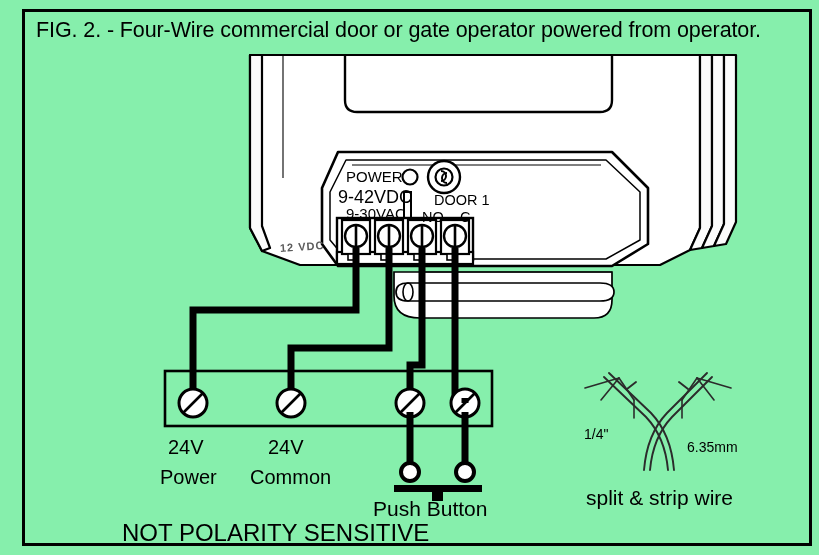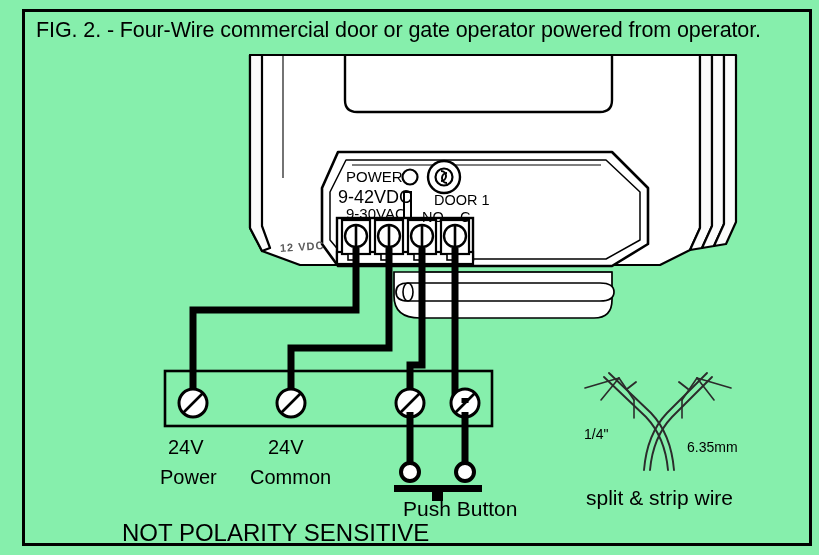--- a/index.html
+++ b/index.html
@@ -59,21 +59,21 @@
   }
   .lbl-opterm{
     left:62px; top:374px;
     font-size:21px; line-height:28px;
     white-space:normal; width:110px;
   }
   .lbl-24v-a   { left:168px; top:437px; font-size:20px; }
   .lbl-power-b { left:160px; top:467px; font-size:20px; }
   .lbl-24v-b   { left:268px; top:437px; font-size:20px; }
   .lbl-common  { left:250px; top:467px; font-size:20px; }
-  .lbl-push    { left:373px; top:498px; font-size:21px;margin-left:30px; }
+  .lbl-push    { left:373px; top:498px; font-size:21px; }
   .lbl-nps     { left:122px; top:521px; font-size:24px; }
   .lbl-quarter { left:584px; top:427px; font-size:14px; }
   .lbl-635     { left:687px; top:427px; font-size:14px;margin-top:13px; }
   .lbl-split   { left:586px; top:487px; font-size:21px; }
 </style>
 </head>
 <body>
 
 <div id="figure">
 

